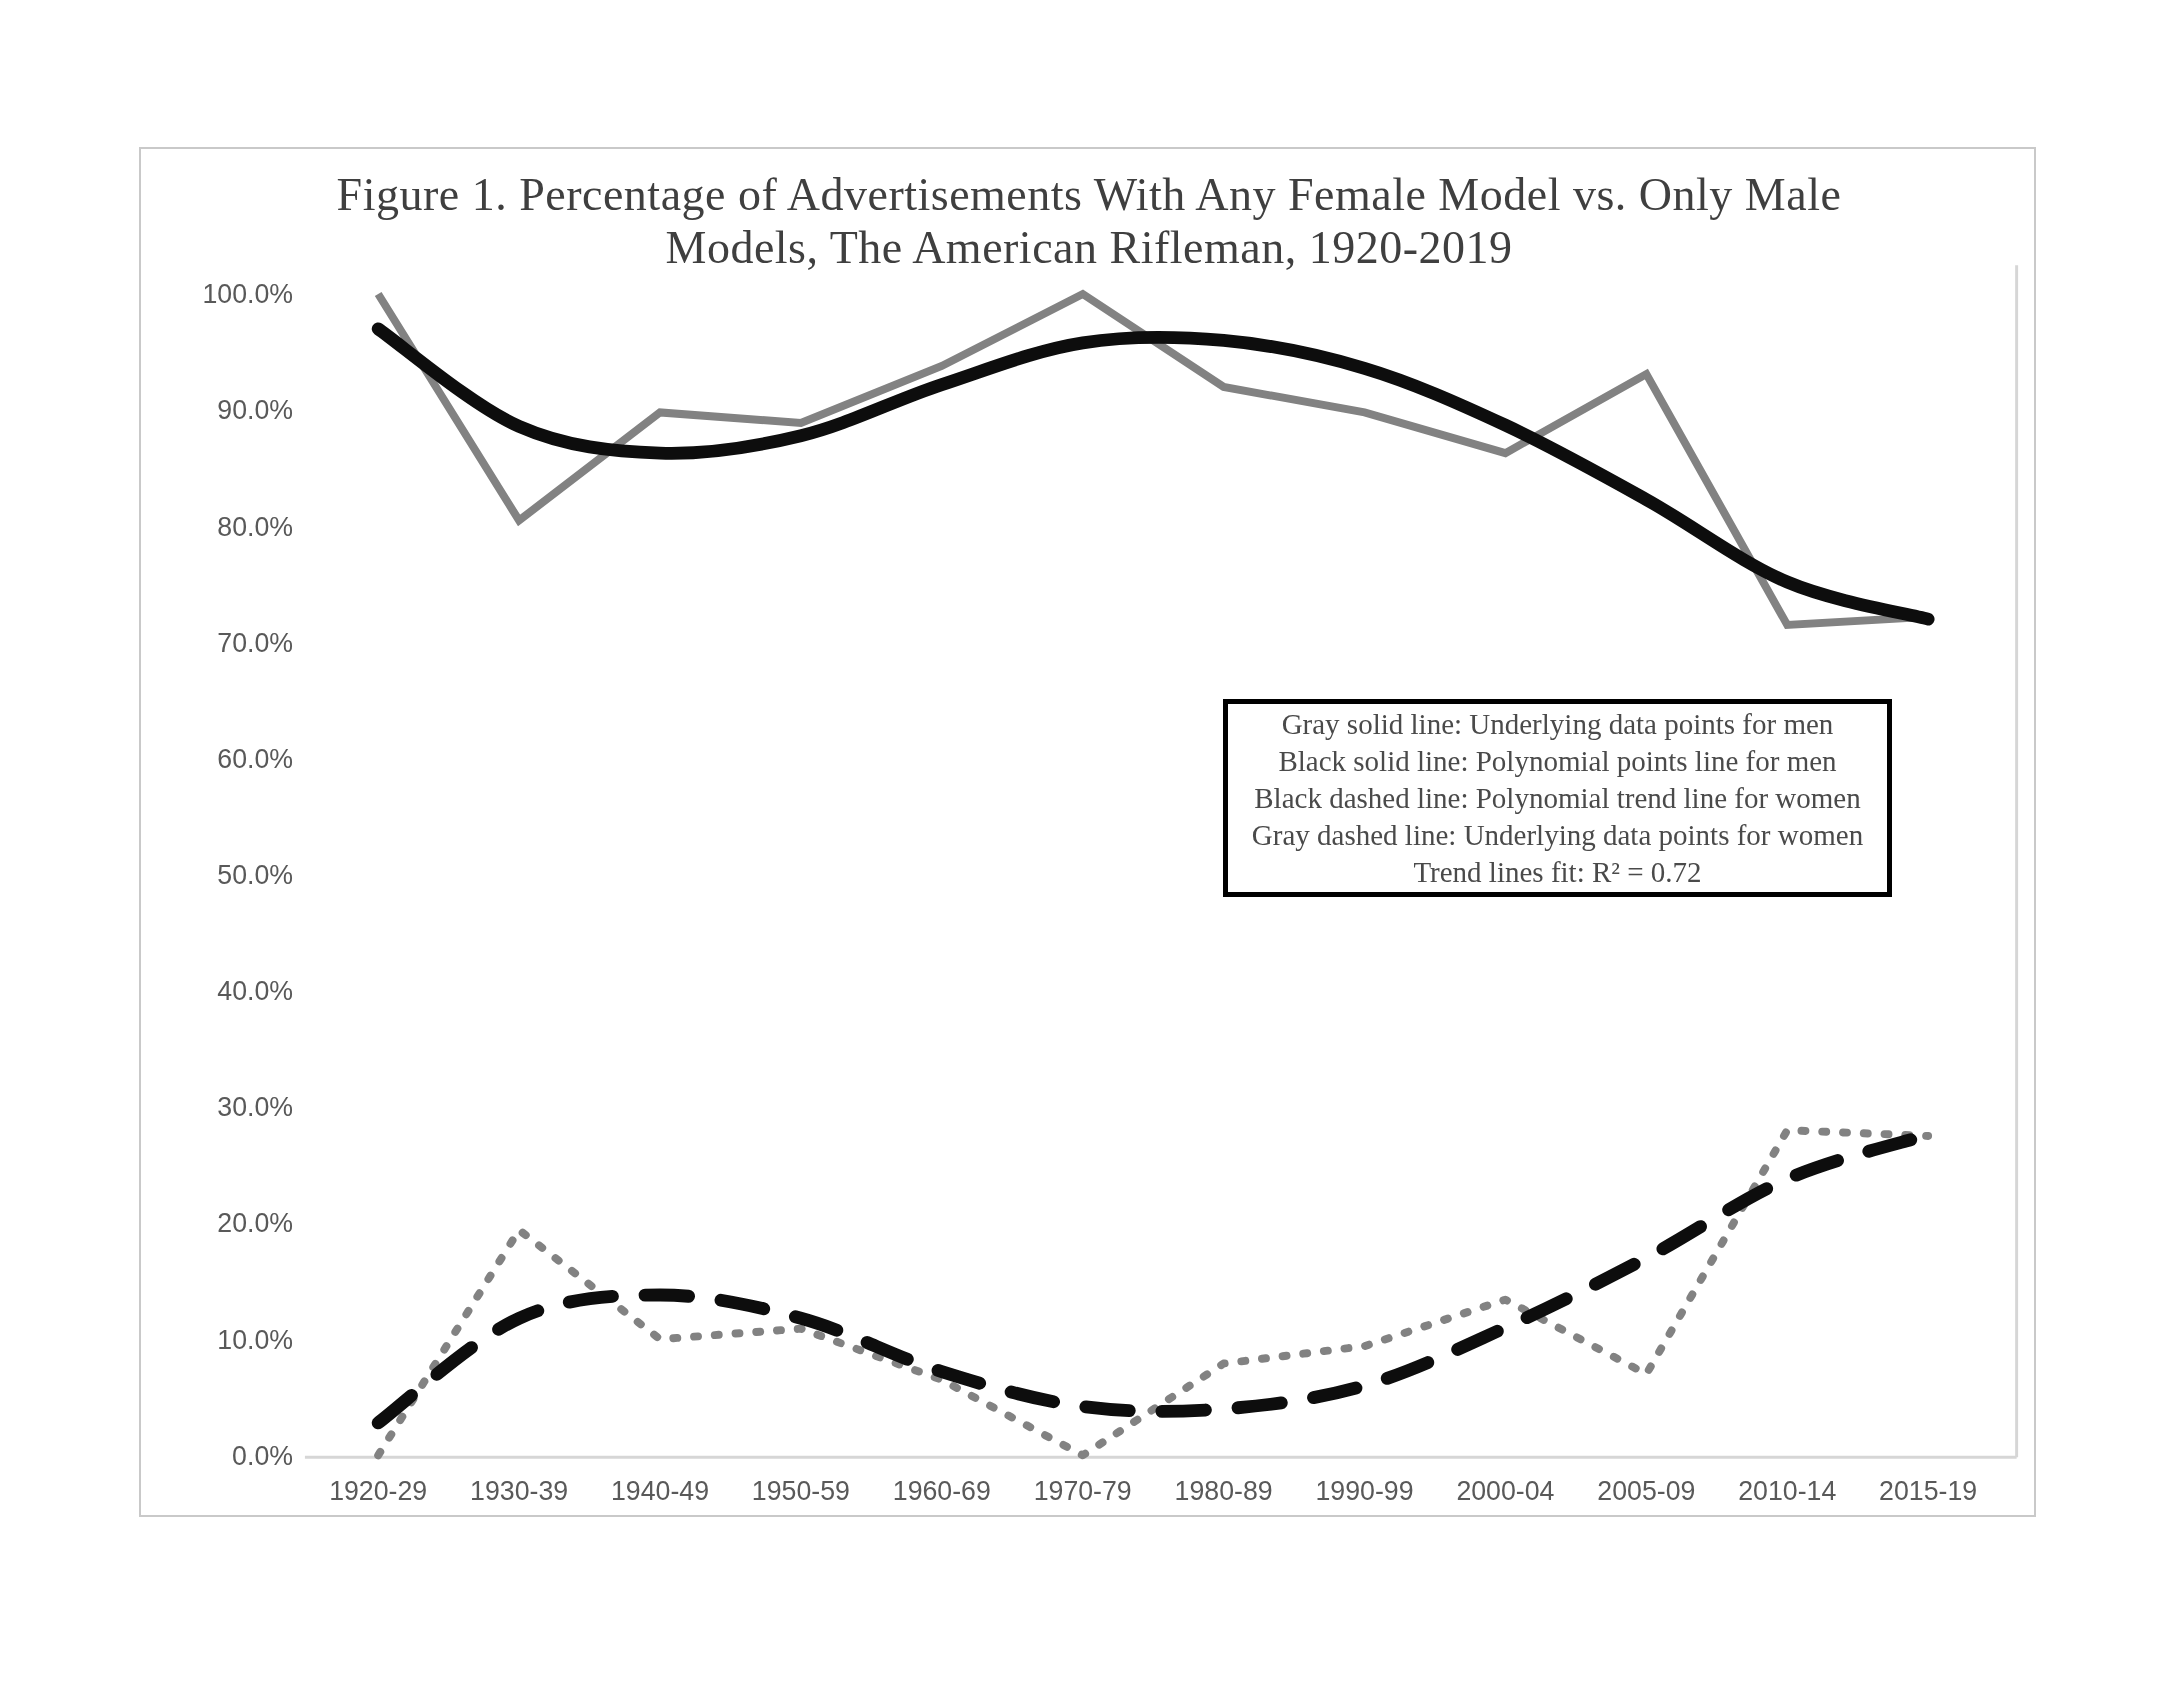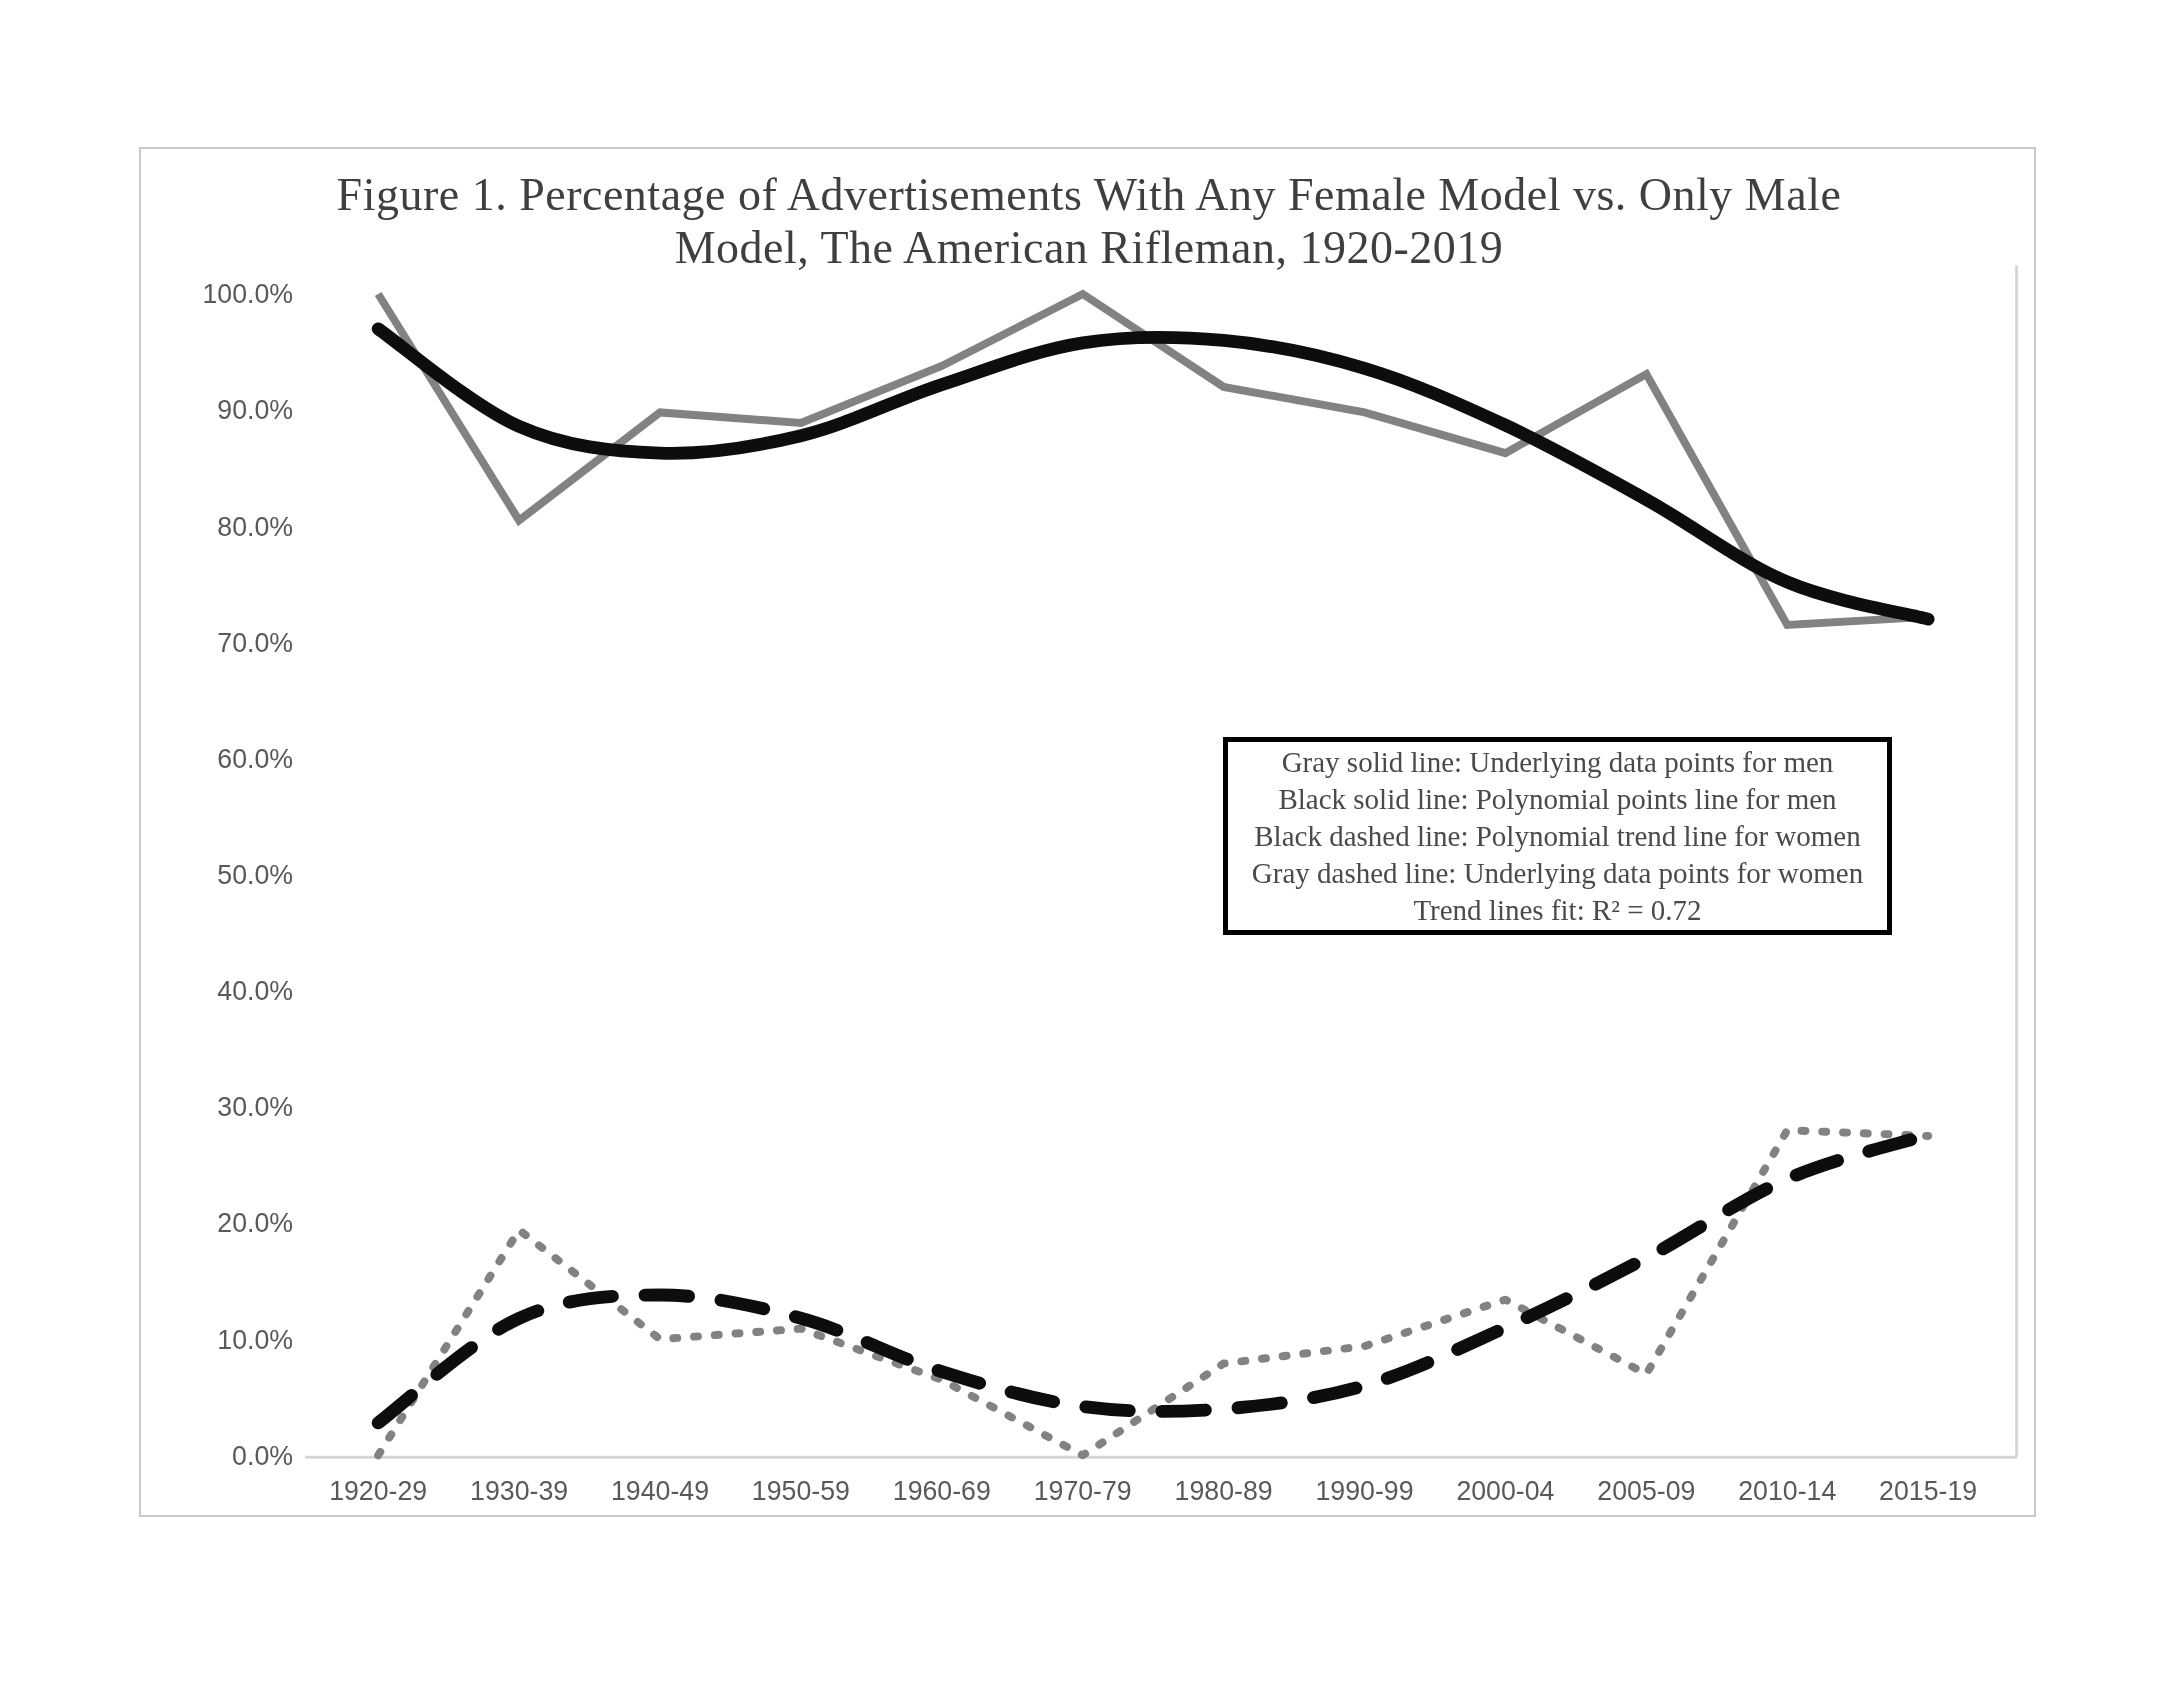--- a/index.html
+++ b/index.html
@@ -5,35 +5,35 @@
   html,body{margin:0;padding:0;background:#ffffff;}
   .page{position:relative;width:2178px;height:1683px;background:#ffffff;overflow:hidden;
         font-family:"Liberation Serif", serif;}
   .chart-frame{position:absolute;left:139px;top:147px;width:1897px;height:1370px;
                border:2px solid #c9c9c9;background:#ffffff;box-sizing:border-box;}
   .chart-title{position:absolute;left:307px;top:168px;width:1564px;text-align:center;
                font-size:46px;line-height:53px;color:#3f3f3f;letter-spacing:0.5px;}
   .chart-title .it{text-align:right;}
   svg.plot{position:absolute;left:0;top:0;width:2178px;height:1683px;}
   .tick-text{font-family:"Liberation Sans", sans-serif;font-size:27px;fill:#595959;}
-  .legend-box{position:absolute;left:1223px;top:737px;width:669px;height:198px;
+  .legend-box{position:absolute;left:1223px;top:699px;width:669px;height:198px;
               border:5px solid #000000;background:#ffffff;box-sizing:border-box;
               display:flex;flex-direction:column;justify-content:center;
               text-align:center;font-size:29px;line-height:37px;color:#4a4a4a;}
 </style>
 </head>
 <body>
 
 <div class="page">
 
   <div class="chart-frame"></div>
 
   <div class="chart-title">
     <div><span>Figure 1. Percentage of Advertisements With Any Female Model vs. Only Male</span></div>
-    <div><span>Model, </span><span class="it">The American Rifleman</span><span>, 1920-2019</span></div>
+    <div><span>Models, </span><span class="it">The American Rifleman</span><span>, 1920-2019</span></div>
   </div>
 
   <svg class="plot" id="plot-svg" viewBox="0 0 2200 1700" xmlns="http://www.w3.org/2000/svg">
       <line x1="308" y1="1472" x2="2037" y2="1472" stroke="#d6d6d6" stroke-width="3"></line>
       <line x1="2037" y1="268" x2="2037" y2="1472" stroke="#d6d6d6" stroke-width="3"></line>
       <text x="296" y="297" text-anchor="end" dy="0.35em" class="tick-text">100.0%</text>
       <text x="296" y="414.29999999999995" text-anchor="end" dy="0.35em" class="tick-text">90.0%</text>
       <text x="296" y="531.5999999999999" text-anchor="end" dy="0.35em" class="tick-text">80.0%</text>
       <text x="296" y="648.9" text-anchor="end" dy="0.35em" class="tick-text">70.0%</text>
       <text x="296" y="766.1999999999999" text-anchor="end" dy="0.35em" class="tick-text">60.0%</text>

